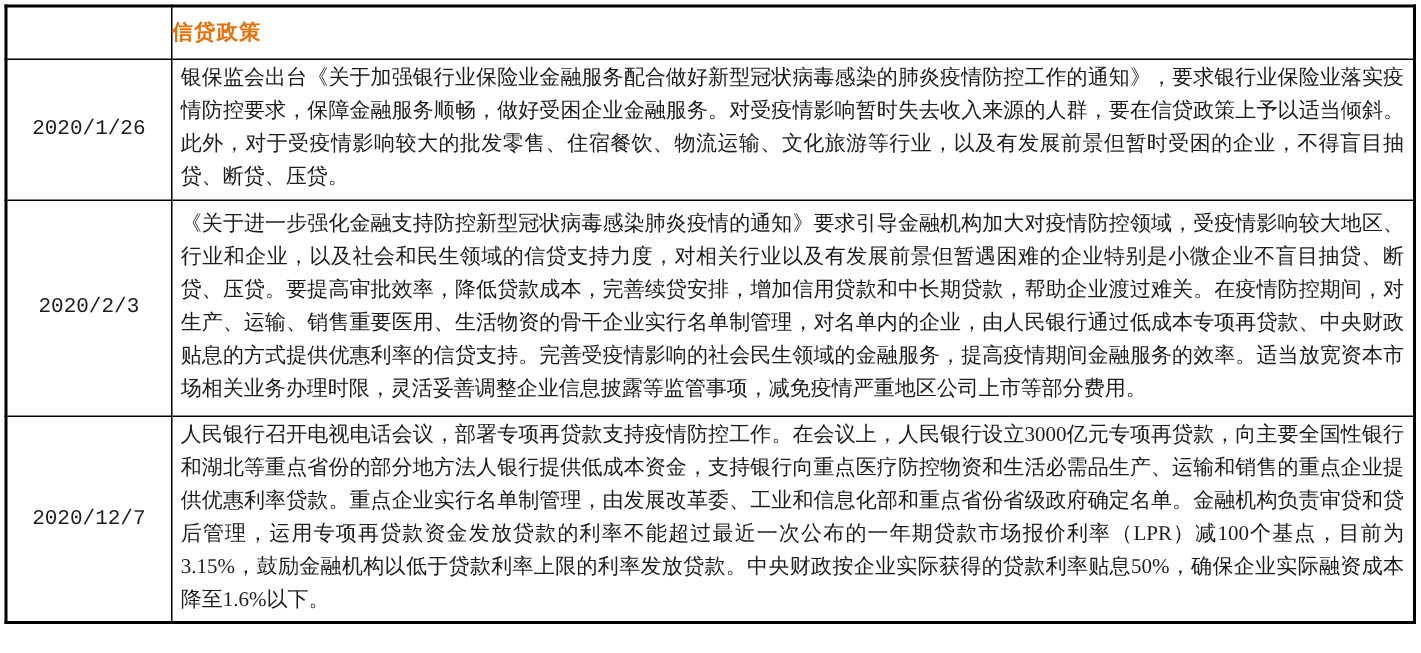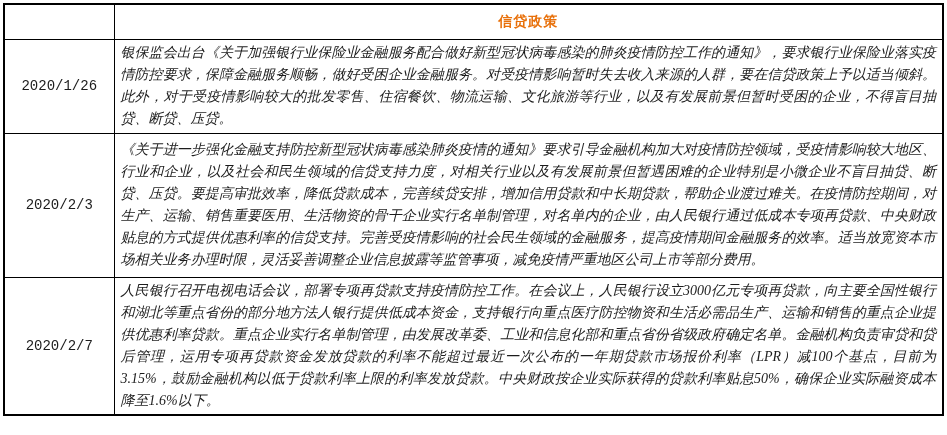--- a/index.html
+++ b/index.html
@@ -28,42 +28,41 @@
   table.policy-table td {
     border: 1px solid #000000;
     vertical-align: middle;
     font-size: 14px;
   }
   tr.header-row { height: 35px; }
   tr.row-1 { height: 94px; }
   tr.row-2 { height: 144px; }
   tr.row-3 { height: 138px; }
   th.title-cell {
-    text-align: center;
+    text-align: left;
     font-weight: bold;
     color: #e8700a; 
     letter-spacing: 1px;
     padding: 0;
   }
   th.empty-corner { padding: 0; }
   td.date-cell {
     text-align: center;
     font-size: 13.5px;
     color: #1c1c1c;
     padding: 4px 4px;
     font-family: "Liberation Mono", "DejaVu Sans Mono", "Liberation Serif", serif;
     white-space: nowrap;
   }
   td.policy-cell {
     text-align: justify;
     text-justify: inter-ideograph;
     line-height: 22px;
     padding: 2px 6px 2px 6px;
     color: #1c1c1c;
-    font-style: italic;
   }
 </style>
 </head>
 <body>
 
 <div class="table-wrap">
   <table class="policy-table">
     <colgroup>
       <col class="col-date">
       <col class="col-policy">
@@ -77,18 +76,18 @@
     <tbody>
       <tr class="row-1">
         <td class="date-cell">2020/1/26</td>
         <td class="policy-cell">银保监会出台《关于加强银行业保险业金融服务配合做好新型冠状病毒感染的肺炎疫情防控工作的通知》，要求银行业保险业落实疫情防控要求，保障金融服务顺畅，做好受困企业金融服务。对受疫情影响暂时失去收入来源的人群，要在信贷政策上予以适当倾斜。此外，对于受疫情影响较大的批发零售、住宿餐饮、物流运输、文化旅游等行业，以及有发展前景但暂时受困的企业，不得盲目抽贷、断贷、压贷。</td>
       </tr>
       <tr class="row-2">
         <td class="date-cell">2020/2/3</td>
         <td class="policy-cell">《关于进一步强化金融支持防控新型冠状病毒感染肺炎疫情的通知》要求引导金融机构加大对疫情防控领域，受疫情影响较大地区、行业和企业，以及社会和民生领域的信贷支持力度，对相关行业以及有发展前景但暂遇困难的企业特别是小微企业不盲目抽贷、断贷、压贷。要提高审批效率，降低贷款成本，完善续贷安排，增加信用贷款和中长期贷款，帮助企业渡过难关。在疫情防控期间，对生产、运输、销售重要医用、生活物资的骨干企业实行名单制管理，对名单内的企业，由人民银行通过低成本专项再贷款、中央财政贴息的方式提供优惠利率的信贷支持。完善受疫情影响的社会民生领域的金融服务，提高疫情期间金融服务的效率。适当放宽资本市场相关业务办理时限，灵活妥善调整企业信息披露等监管事项，减免疫情严重地区公司上市等部分费用。</td>
       </tr>
       <tr class="row-3">
-        <td class="date-cell">2020/2/7</td>
+        <td class="date-cell">2020/12/7</td>
         <td class="policy-cell">人民银行召开电视电话会议，部署专项再贷款支持疫情防控工作。在会议上，人民银行设立3000亿元专项再贷款，向主要全国性银行和湖北等重点省份的部分地方法人银行提供低成本资金，支持银行向重点医疗防控物资和生活必需品生产、运输和销售的重点企业提供优惠利率贷款。重点企业实行名单制管理，由发展改革委、工业和信息化部和重点省份省级政府确定名单。金融机构负责审贷和贷后管理，运用专项再贷款资金发放贷款的利率不能超过最近一次公布的一年期贷款市场报价利率（LPR）减100个基点，目前为3.15%，鼓励金融机构以低于贷款利率上限的利率发放贷款。中央财政按企业实际获得的贷款利率贴息50%，确保企业实际融资成本降至1.6%以下。</td>
       </tr>
     </tbody>
   </table>
 </div>
 
 </body></html>

